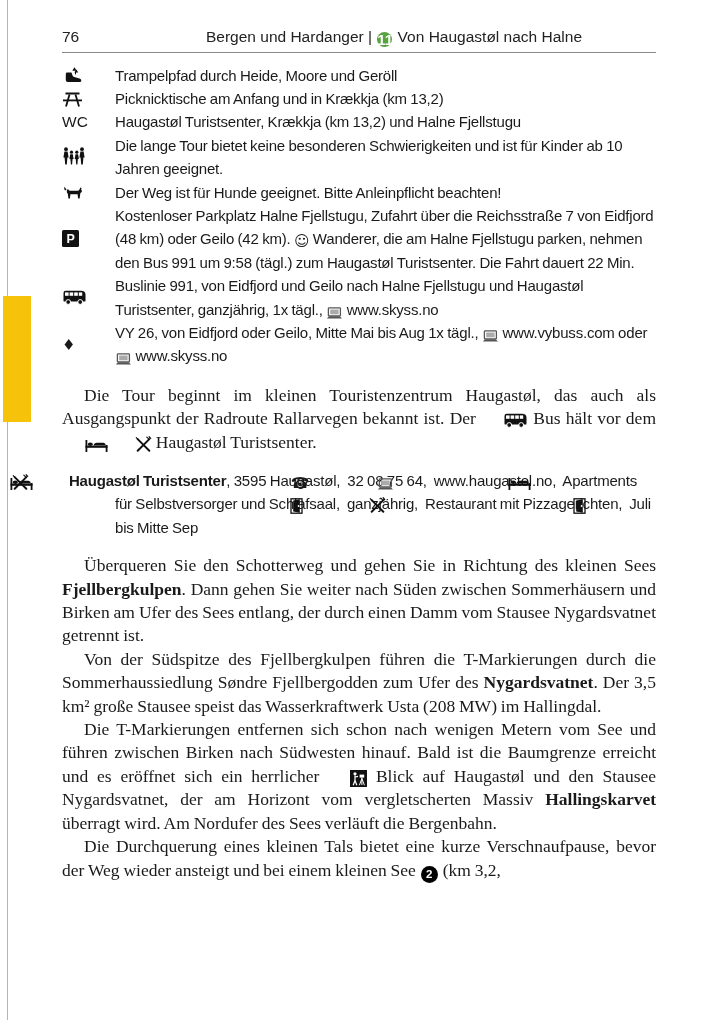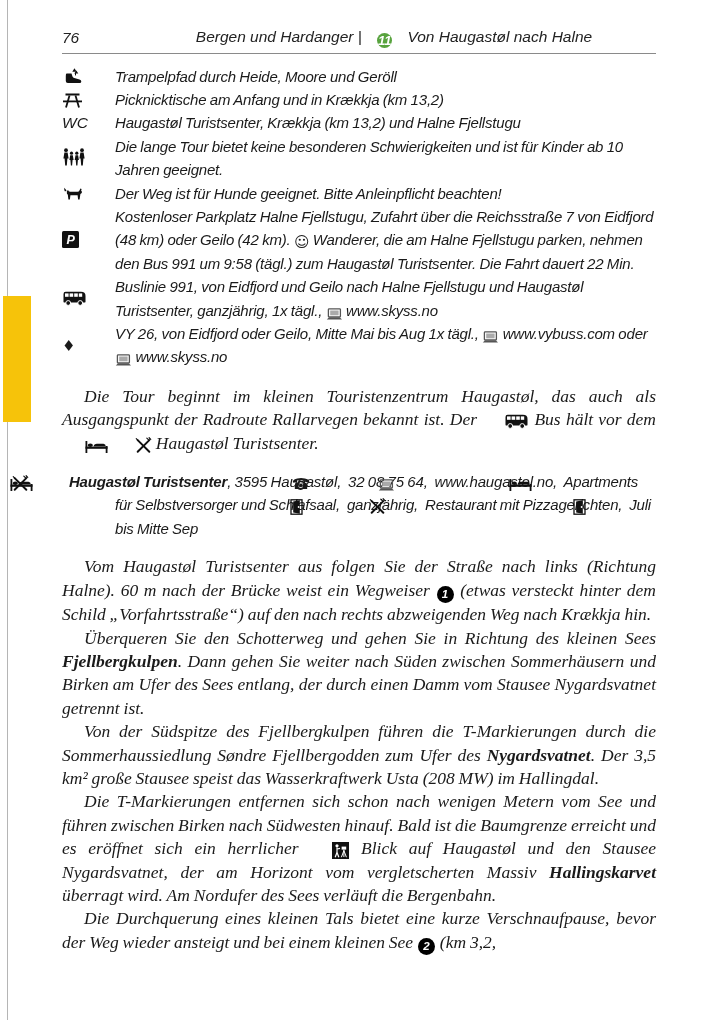--- a/index.html
+++ b/index.html
@@ -4,21 +4,21 @@
 <style>
   html,body{margin:0;padding:0;}
   body{
     width:711px;height:1020px;overflow:hidden;position:relative;
     background:#ffffff;color:#1a1a1a;
     font-family:"Liberation Sans",sans-serif;
     -webkit-font-smoothing:antialiased;
   }
   .edge-line{position:absolute;left:7px;top:0;width:1px;height:1020px;background:#b5b5b5;}
   .chapter-tab{position:absolute;left:3px;top:296px;width:28px;height:126px;background:#F6C30A;}
-  .content{position:absolute;left:62px;top:28px;width:594px;font-style:italic;}
+  .content{position:absolute;left:62px;top:28px;width:594px;}
 
   .pageheader{display:flex;align-items:center;font-size:15.5px;color:#222;}
   .pagenum{width:70px;flex:none;}
   .htitle{flex:1;text-align:center;}
   .rule{border-top:1px solid #8a8a8a;margin-top:5px;margin-bottom:11px;}
 
   .facts{font-size:15px;line-height:23.4px;letter-spacing:-0.2px;word-spacing:-0.5px;}
   .fact{display:flex;align-items:center;}
   .fact-icon{width:53px;flex:none;line-height:23.4px;}
   .fact-icon svg{vertical-align:-3px;}
@@ -38,22 +38,22 @@
   .sym{font-family:"DejaVu Sans",sans-serif;font-size:15px;line-height:1;}
   .dia{font-size:15px;}
   .wc{font-size:15.5px;letter-spacing:0;}
   .nb{
     display:inline-block;width:17px;height:17px;border-radius:50%;background:#000;color:#fff;
     font-family:"Liberation Sans",sans-serif;font-size:11.5px;font-weight:bold;line-height:17px;
     text-align:center;text-indent:0;vertical-align:-2.5px;margin:0 1px;
   }
   .gb{
     display:inline-block;width:15px;height:15px;border-radius:50%;background:#58A33E;color:#fff;
-    font-family:"Liberation Sans",sans-serif;font-size:13px;font-weight:bold;line-height:15.5px;
-    text-align:center;text-indent:0;vertical-align:-2.5px;margin:0 11px;
+    font-family:"Liberation Sans",sans-serif;font-size:15px;font-weight:bold;line-height:15.5px;
+    text-align:center;text-indent:0;vertical-align:-2.5px;margin:0 1px;
   }
   b{font-weight:bold;}
 </style>
 </head>
 <body>
 
 <div class="edge-line"></div>
 <div class="chapter-tab" style="background: rgb(246, 195, 10);"></div>
 
 <div class="content">
@@ -218,21 +218,20 @@
               <line x1="13.2" y1="1.2" x2="15.2" y2="3.2"></line>
               <line x1="15.8" y1="0.8" x2="17.6" y2="2.6"></line>
               <line x1="1.4" y1="1.8" x2="3.6" y2="4"></line>
             </g>
           </svg></span> Restaurant mit Pizzagerichten, <span class="icn"><svg width="13" height="16" viewBox="0 0 13 16">
             <rect x="1" y="0.8" width="11" height="14.4" fill="none" stroke="#111" stroke-width="1.3"></rect>
             <path d="M3.2 2.6 L9.8 1.2 V14.8 L3.2 13.4 Z" fill="#111"></path>
             <circle cx="8.6" cy="8" r="0.9" fill="#fff"></circle>
           </svg></span> Juli bis Mitte Sep</p>
     <div>
-        <p class="para">Vom Haugastøl Turistsenter aus folgen Sie der Straße nach links (Richtung Halne). 60 m nach der Brücke weist ein Wegweiser <span class="nb" style="background: rgb(0, 0, 0);">1</span> (etwas versteckt hinter dem Schild „Vorfahrtsstraße“) auf den nach rechts abzweigenden Weg nach Krækkja hin.</p>
         <p class="para">Überqueren Sie den Schotterweg und gehen Sie in Richtung des kleinen Sees <b>Fjellbergkulpen</b>. Dann gehen Sie weiter nach Süden zwischen Sommerhäusern und Birken am Ufer des Sees entlang, der durch einen Damm vom Stausee Nygardsvatnet getrennt ist.</p>
         <p class="para">Von der Südspitze des Fjellbergkulpen führen die T-Markierungen durch die Sommerhaussiedlung Søndre Fjellbergodden zum Ufer des <b>Nygardsvatnet</b>. Der 3,5 km² große Stausee speist das Wasserkraftwerk Usta (208 MW) im Hallingdal.</p>
         <p class="para">Die T-Markierungen entfernen sich schon nach wenigen Metern vom See und führen zwischen Birken nach Südwesten hinauf. Bald ist die Baumgrenze erreicht und es eröffnet sich ein herrlicher <span class="icn"><svg width="17" height="17" viewBox="0 0 17 17">
               <rect width="17" height="17" fill="#111"></rect>
               <circle cx="5" cy="3.8" r="1.6" fill="#fff"></circle>
               <g stroke="#fff" stroke-width="1.2" fill="none">
                 <line x1="5" y1="5.6" x2="5" y2="10.4"></line>
                 <line x1="5" y1="10.4" x2="3.2" y2="15.2"></line>
                 <line x1="5" y1="10.4" x2="6.8" y2="15.2"></line>
                 <line x1="5" y1="7" x2="8" y2="6.4"></line>

